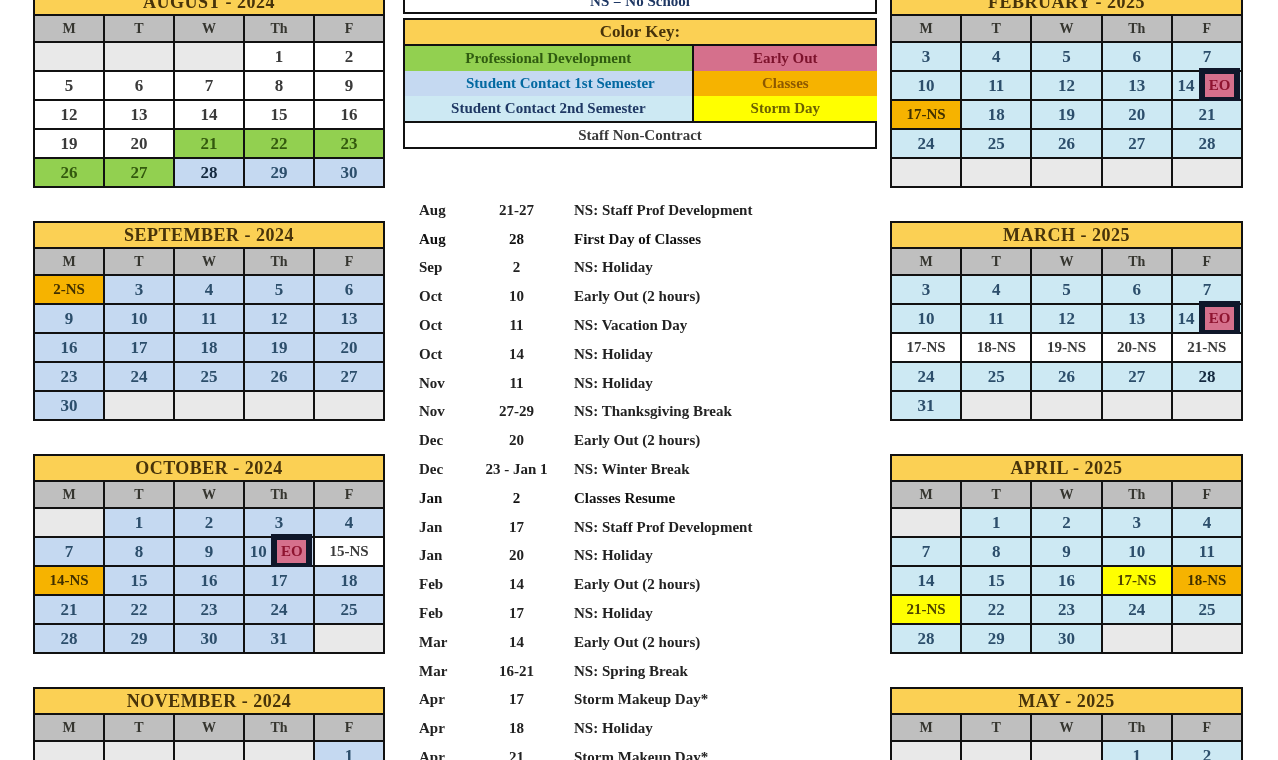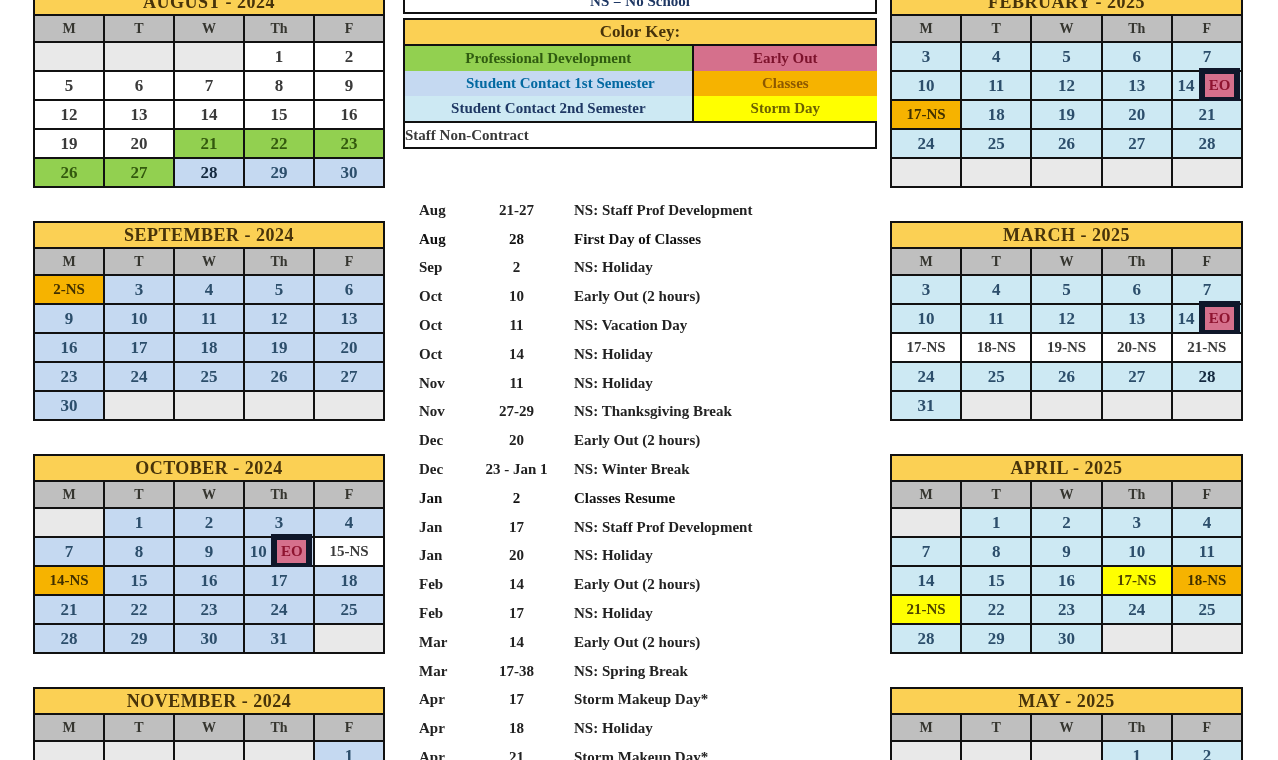--- a/index.html
+++ b/index.html
@@ -38,21 +38,21 @@
   
   .mid{position:absolute;left:403px;top:-12px;width:474px;}
   .notes-bar{height:22px;border:2px solid #111;background:#fff;text-align:center;
     font-weight:700;font-size:15px;line-height:22px;color:#1F3864;}
   .key-table{margin-top:4px;border:2px solid #111;background:#111;display:grid;gap:2px;}
   .key-head{background:#FBD054;height:24px;text-align:center;font-weight:700;font-size:17px;
     line-height:24px;color:#47330a;}
   .key-row{display:grid;grid-template-columns:61% 39%;gap:2px;background:#111;}
   .key-cell{height:25px;display:flex;align-items:center;justify-content:center;
     font-weight:700;font-size:15px;}
-  .key-full{background:#fff;height:24px;text-align:left;font-weight:700;font-size:15px;
+  .key-full{background:#fff;height:24px;text-align:center;font-weight:700;font-size:15px;
     line-height:24px;color:#3a3a3a;}
   .k-pd{background:#92D050;color:#2F5B10;}
   .k-eo{background:#D5708C;color:#7c122c;}
   .k-s1{background:#C5D9F1;color:#0369a1;padding-left:24px;}
   .k-hol{background:#F6B300;color:#8C5800;}
   .k-s2{background:#CDE9F3;color:#1F3864;}
   .k-st{background:#FFFF00;color:#6B6000;}
   
   .events{position:absolute;left:403px;top:196px;width:474px;}
   .ev-row{display:flex;height:28.8px;align-items:center;font-size:15px;color:#222;font-weight:600;}
@@ -290,21 +290,21 @@
         <div class="ev-day">17</div>
         <div class="ev-desc">NS: Holiday</div>
       </div>
       <div class="ev-row">
         <div class="ev-month">Mar</div>
         <div class="ev-day">14</div>
         <div class="ev-desc">Early Out (2 hours)</div>
       </div>
       <div class="ev-row">
         <div class="ev-month">Mar</div>
-        <div class="ev-day">17-38</div>
+        <div class="ev-day">16-21</div>
         <div class="ev-desc">NS: Spring Break</div>
       </div>
       <div class="ev-row">
         <div class="ev-month">Apr</div>
         <div class="ev-day">17</div>
         <div class="ev-desc">Storm Makeup Day*</div>
       </div>
       <div class="ev-row">
         <div class="ev-month">Apr</div>
         <div class="ev-day">18</div>

